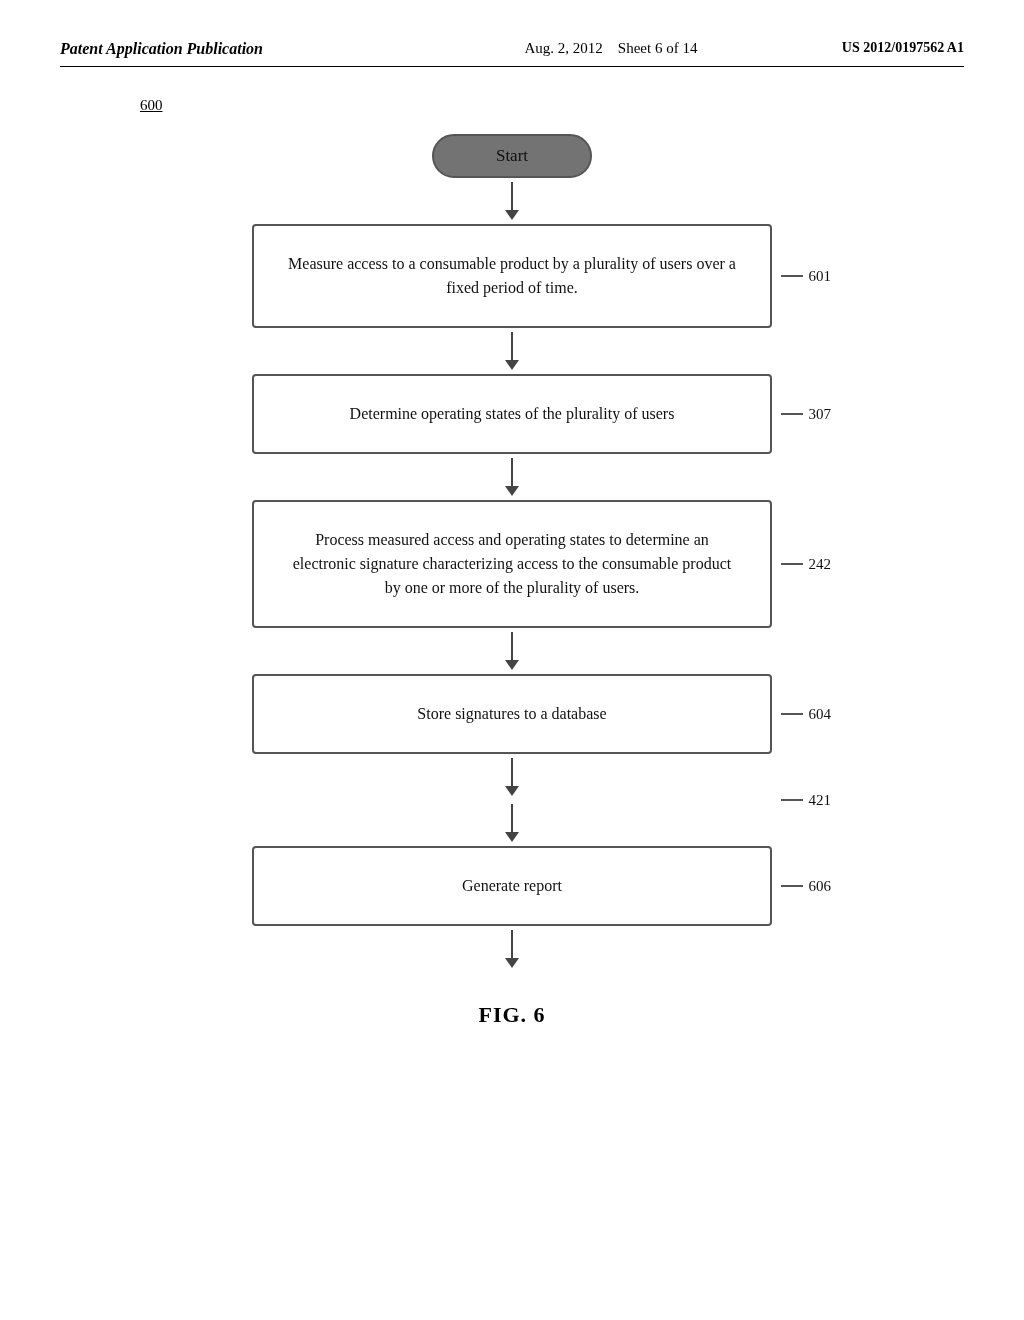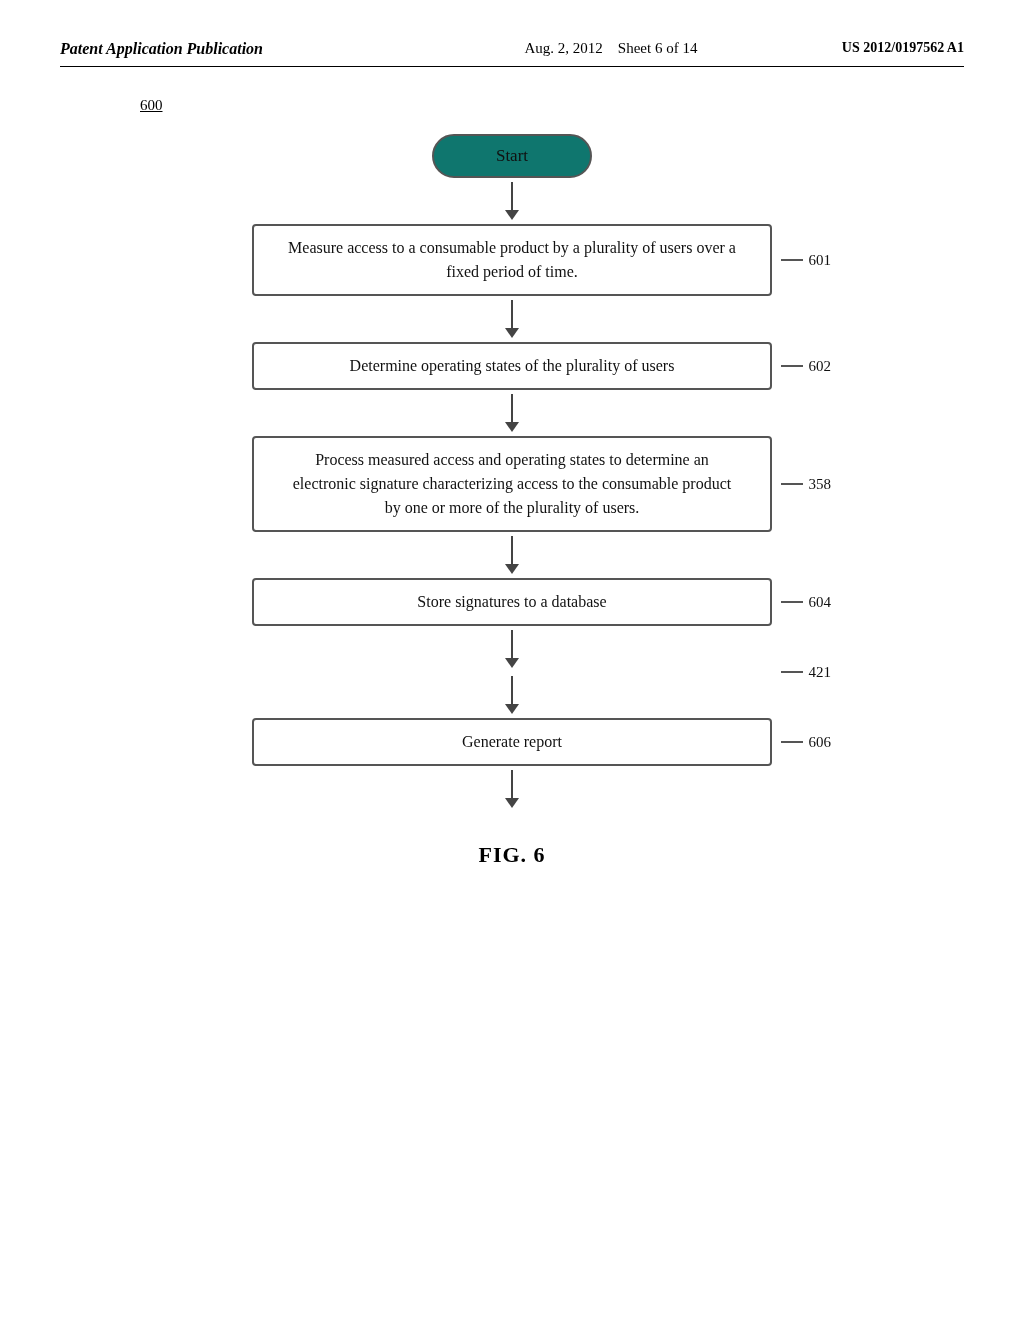--- a/index.html
+++ b/index.html
@@ -81,31 +81,31 @@
       width: 100%;
       justify-content: center;
     }
 
     
     .node-pill {
       border: 2px solid #555;
       border-radius: 50px;
       padding: 10px 50px;
       font-size: 17px;
-      background: #0f766e;
+      background: #737373;
       text-align: center;
       min-width: 160px;
       color: #111;
     }
 
     
     .node-rect {
       border: 2px solid #555;
       border-radius: 4px;
-      padding: 10px 30px;
+      padding: 26px 30px;
       font-size: 16px;
       background: #fff;
       text-align: center;
       width: 520px;
       color: #111;
       line-height: 1.5;
     }
 
     
     .arrow-down {
@@ -192,34 +192,34 @@
         <div class="step-label">601</div>
       </div>
 
       <div class="arrow-down">
         <div class="arrow-line"></div>
         <div class="arrow-head"></div>
       </div>
 
       <div class="node-row">
         <div class="node-rect">Determine operating states of the plurality of users</div>
-        <div class="step-label">602</div>
+        <div class="step-label">307</div>
       </div>
 
       <div class="arrow-down">
         <div class="arrow-line"></div>
         <div class="arrow-head"></div>
       </div>
 
       <div class="node-row">
         <div class="node-rect">Process measured access and operating states to
 determine an electronic signature characterizing
 access to the consumable product by one or more of
 the plurality of users.</div>
-        <div class="step-label">358</div>
+        <div class="step-label">242</div>
       </div>
 
       <div class="arrow-down">
         <div class="arrow-line"></div>
         <div class="arrow-head"></div>
       </div>
 
       <div class="node-row">
         <div class="node-rect">Store signatures to a database</div>
         <div class="step-label">604</div>

